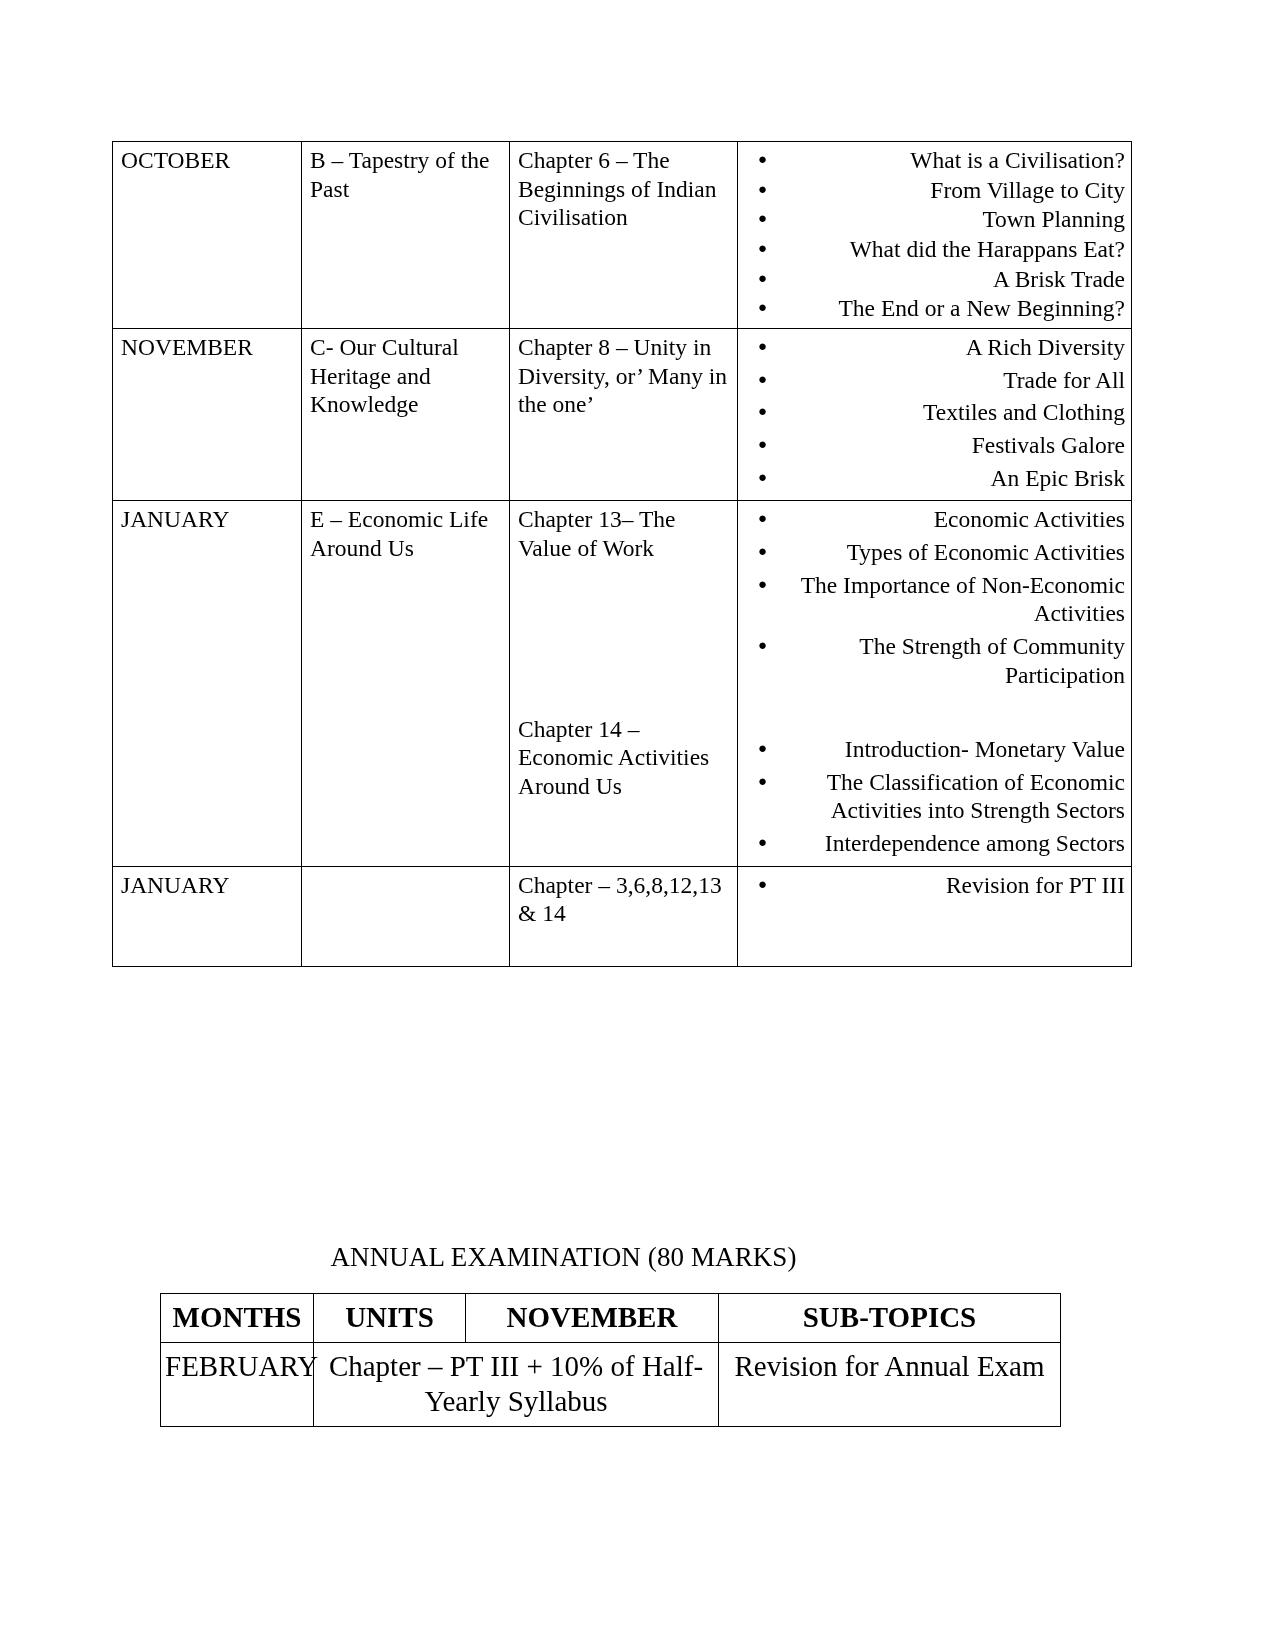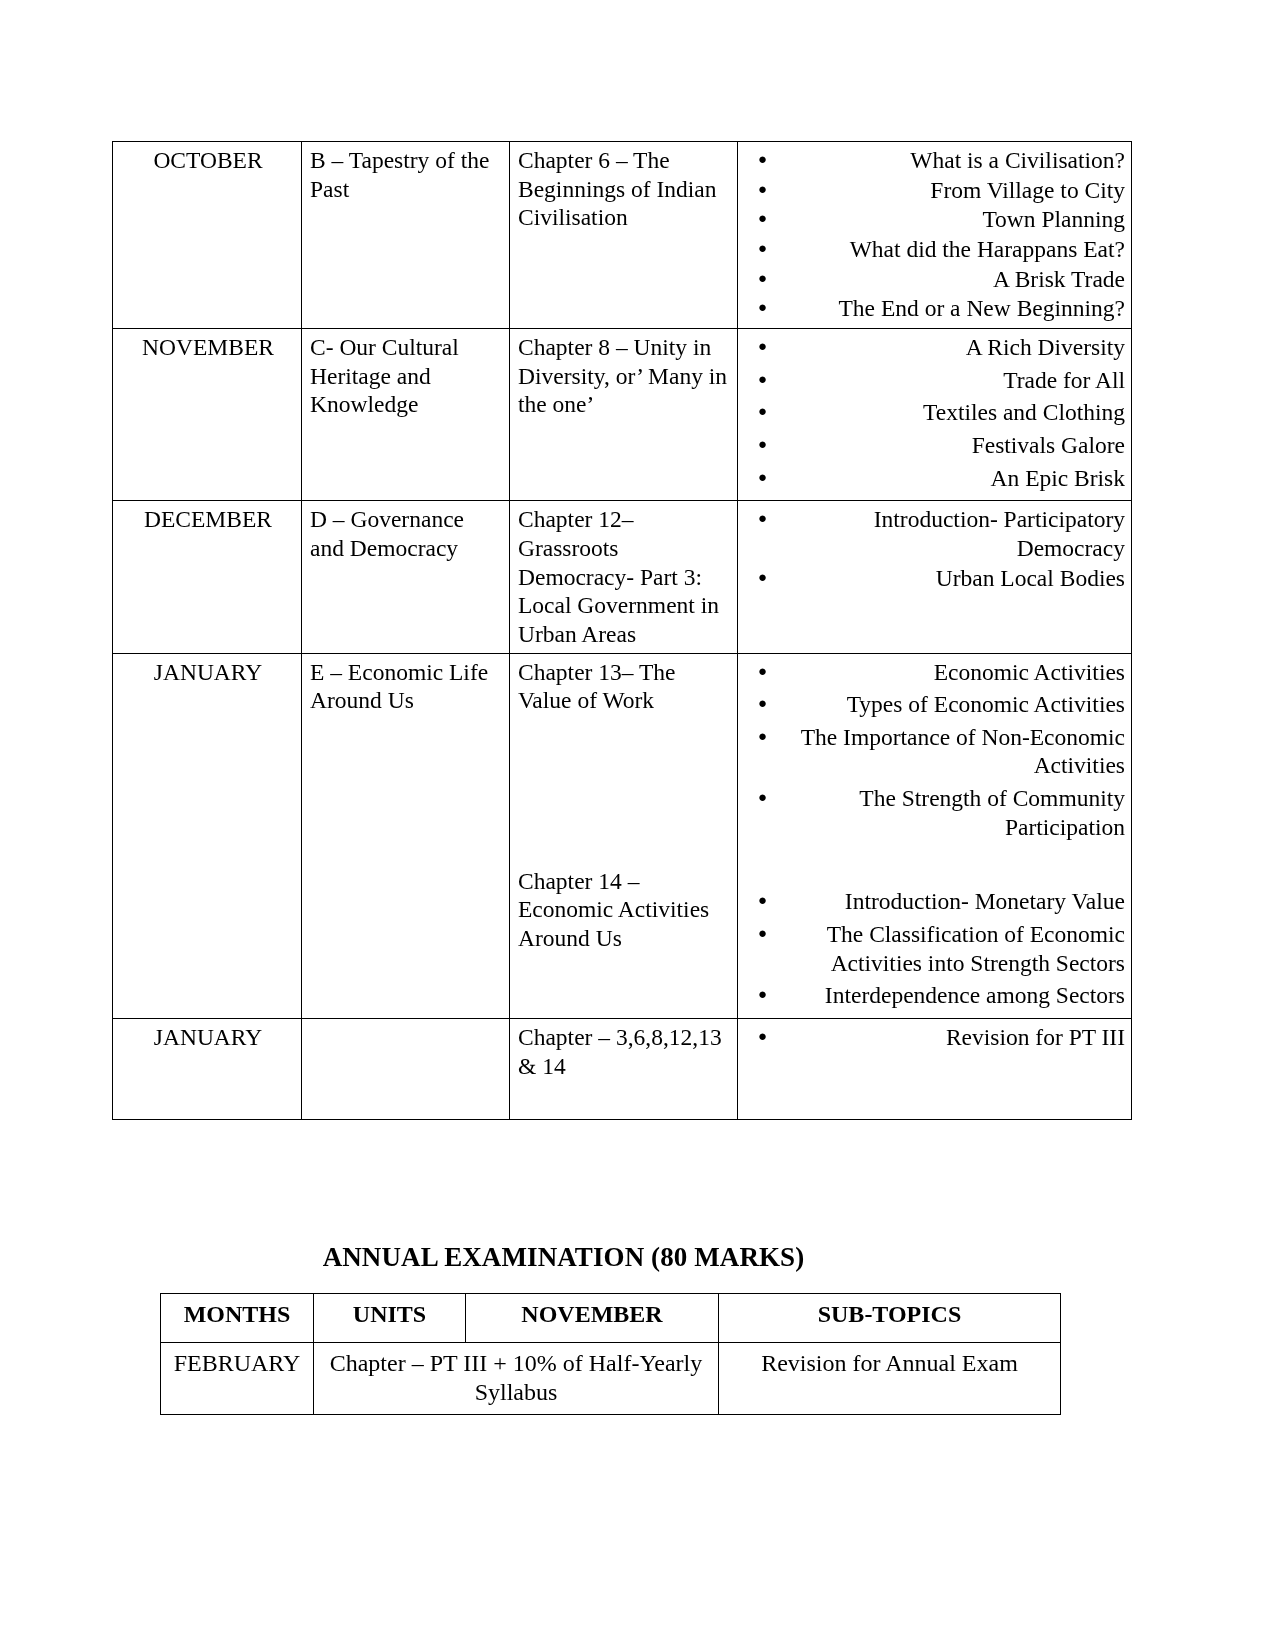--- a/index.html
+++ b/index.html
@@ -38,21 +38,20 @@
     padding: 4px 6px 4px 8px;
     font-size: 23.5px;
     line-height: 1.22;
   }
   .col-month   { width: 189px; }
   .col-unit    { width: 208px; }
   .col-chapter { width: 228px; }
   .col-sub     { width: 394px; }
 
   .month-cell {
-    text-align: center;
     white-space: nowrap;
   }
 
   .bullets {
     margin: 0;
     padding: 0;
     list-style: none;
     text-align: right;
   }
   .bullets li {
@@ -84,35 +83,35 @@
   .chapter-spacer { height: 152px; }
 
   
   .annual-title {
     position: absolute;
     left: 0;
     top: 1242px;
     width: 1127px;
     text-align: center;
     font-size: 27px;
-    font-weight: bold;
+    font-weight: normal;
     letter-spacing: 0.1px;
   }
 
   .annual-table {
     position: absolute;
     left: 160px;
     top: 1293px;
     width: 900px;
     border-collapse: collapse;
     table-layout: fixed;
   }
   .annual-table td, .annual-table th {
     border: 1px solid #000000;
-    font-size: 24px;
+    font-size: 29px;
     line-height: 1.22;
     padding: 6px 4px;
     text-align: center;
     vertical-align: top;
     font-weight: normal;
   }
   .annual-table th {
     font-weight: bold;
     height: 36px;
   }
@@ -164,31 +163,20 @@
           <ul class="bullets spaced">
             <li class="indent-extra">A Rich Diversity</li>
             <li>Trade for All</li>
             <li>Textiles and Clothing</li>
             <li>Festivals Galore</li>
             <li>An Epic Brisk</li>
           </ul>
         </td>
       </tr>
 
-      <tr>
-        <td class="month-cell">DECEMBER</td>
-        <td>D – Governance and Democracy</td>
-        <td>Chapter 12– Grassroots Democracy- Part 3: Local Government in Urban Areas</td>
-        <td>
-          <ul class="bullets">
-            <li>Introduction- Participatory Democracy</li>
-            <li>Urban Local Bodies</li>
-          </ul>
-        </td>
-      </tr>
 
       <tr>
         <td class="month-cell">JANUARY</td>
         <td>E – Economic Life Around Us</td>
         <td>
           <div>Chapter 13– The Value of Work</div>
           <div class="chapter-spacer"></div>
           <div>Chapter 14 – Economic Activities Around Us</div>
         </td>
         <td>

